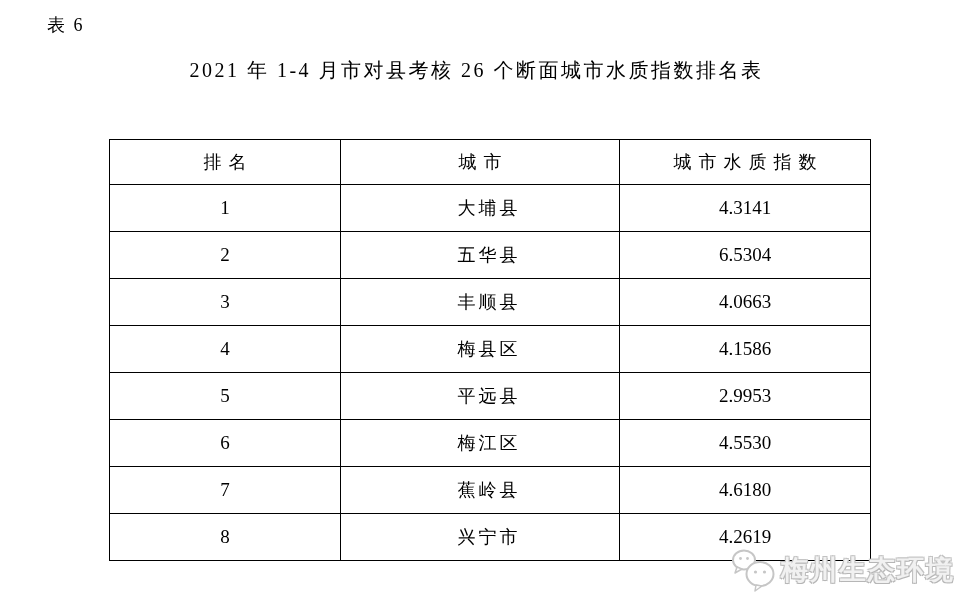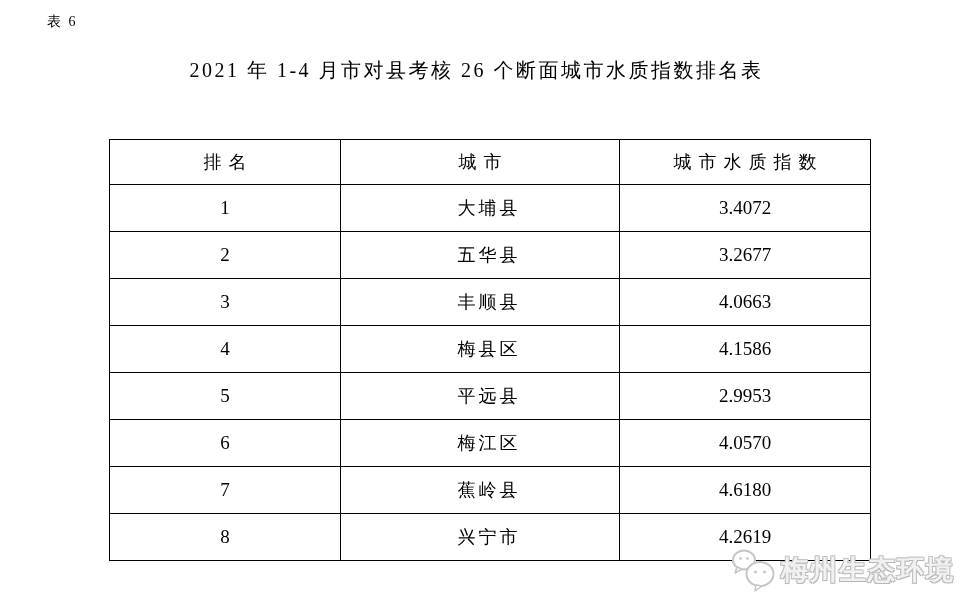--- a/index.html
+++ b/index.html
@@ -5,21 +5,21 @@
   * { margin:0; padding:0; box-sizing:border-box; }
   html,body { width:958px; height:609px; background:#ffffff; overflow:hidden; }
   body {
     position:relative;
     font-family:"Liberation Serif","DejaVu Serif",serif;
     color:#000000;
   }
   .table-label {
     position:absolute;
     left:47px; top:13px;
-    font-size:14px;
+    font-size:18px;
     letter-spacing:2px;
   }
   .doc-title {
     position:absolute;
     left:96px; top:57px;
     width:761px;
     text-align:center;
     font-size:20px;
     letter-spacing:2.5px;
     white-space:nowrap;
@@ -98,46 +98,46 @@
     <tr>
       <th>排名</th>
       <th>城市</th>
       <th>城市水质指数</th>
     </tr>
   </thead>
   <tbody>
     <tr>
       <td class="rank-cell">1</td>
       <td class="city-cell">大埔县</td>
-      <td class="index-cell">3.4072</td>
+      <td class="index-cell">4.3141</td>
     </tr>
     <tr>
       <td class="rank-cell">2</td>
       <td class="city-cell">五华县</td>
-      <td class="index-cell">3.2677</td>
+      <td class="index-cell">6.5304</td>
     </tr>
     <tr>
       <td class="rank-cell">3</td>
       <td class="city-cell">丰顺县</td>
       <td class="index-cell">4.0663</td>
     </tr>
     <tr>
       <td class="rank-cell">4</td>
       <td class="city-cell">梅县区</td>
       <td class="index-cell">4.1586</td>
     </tr>
     <tr>
       <td class="rank-cell">5</td>
       <td class="city-cell">平远县</td>
       <td class="index-cell">2.9953</td>
     </tr>
     <tr>
       <td class="rank-cell">6</td>
       <td class="city-cell">梅江区</td>
-      <td class="index-cell">4.0570</td>
+      <td class="index-cell">4.5530</td>
     </tr>
     <tr>
       <td class="rank-cell">7</td>
       <td class="city-cell">蕉岭县</td>
       <td class="index-cell">4.6180</td>
     </tr>
     <tr>
       <td class="rank-cell">8</td>
       <td class="city-cell">兴宁市</td>
       <td class="index-cell">4.2619</td>

